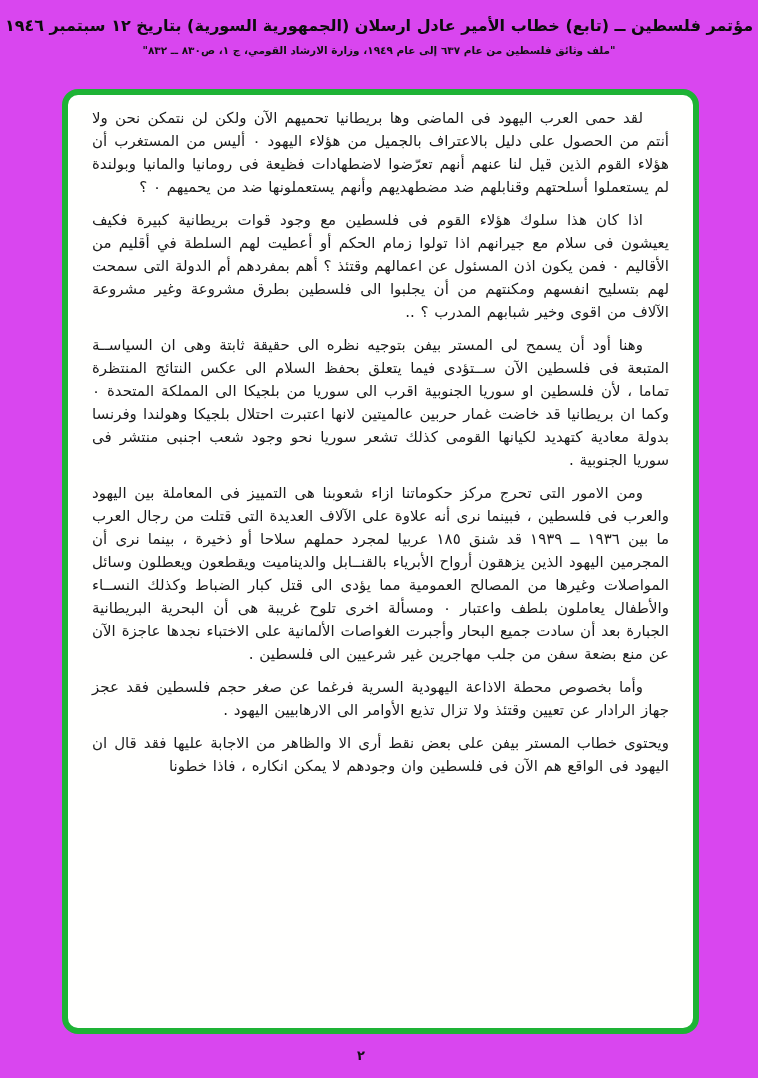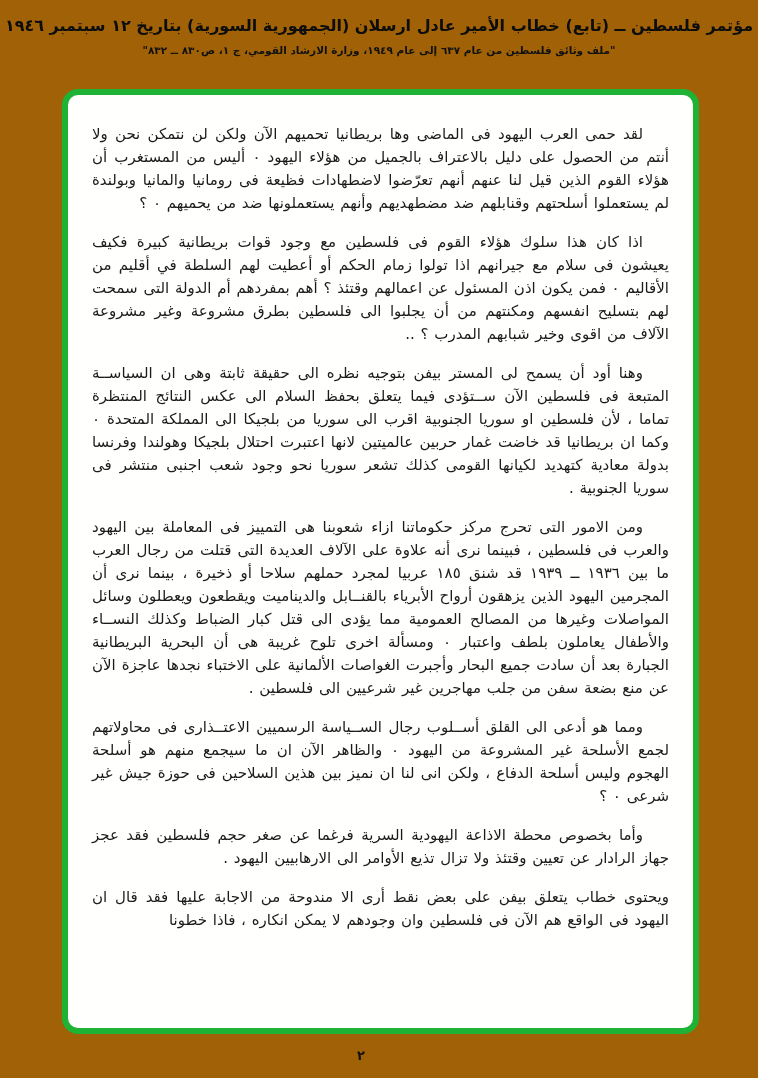--- a/index.html
+++ b/index.html
@@ -6,21 +6,21 @@
   html, body {
     margin: 0; padding: 0;
     width: 758px; height: 1078px;
     background: #ffffff;
     overflow: hidden;
     font-family: "DejaVu Sans", sans-serif;
   }
   .page {
     position: relative;
     width: 758px; height: 1078px;
-    background: #a16207;
+    background: #d946ef;
     color: #1b1b1b;
   }
   .page-header {
     direction: rtl;
     text-align: center;
     padding-top: 16px;
   }
   .doc-title {
     font-weight: bold;
     font-size: 16px;
@@ -38,21 +38,21 @@
     left: 62px; top: 89px;
     width: 637px; height: 945px;
     border: 6px solid #1eb335;
     border-radius: 16px;
     padding: 12px 24px 8px 24px;
     direction: rtl;
     overflow: hidden;
     background: #fffffe;
   }
   .highlight-box p {
-    margin: 16px 0 10px 0;
+    margin: 0 0 10px 0;
     font-size: 15px;
     line-height: 23px;
     text-align: justify;
     text-indent: 26px;
     color: #1b1b1b;
     word-spacing: 1px;
   }
   .highlight-box p.flush { text-indent: 0; }
   .page-footer {
     position: absolute;
@@ -77,22 +77,21 @@
   <header class="page-header">
     <div class="doc-title">مؤتمر فلسطين ــ (تابع) خطاب الأمير عادل ارسلان (الجمهورية السورية) بتاريخ ١٢ سبتمبر ١٩٤٦</div>
     <div class="doc-source">"ملف وثائق فلسطين من عام ٦٣٧ إلى عام ١٩٤٩، وزارة الارشاد القومي، ج ١، ص٨٣٠ ــ ٨٣٢"</div>
   </header>
 
   <main class="highlight-box">
     <p>لقد حمى العرب اليهود فى الماضى وها بريطانيا تحميهم الآن ولكن لن نتمكن نحن ولا أنتم من الحصول على دليل بالاعتراف بالجميل من هؤلاء اليهود ٠ أليس من المستغرب أن هؤلاء القوم الذين قيل لنا عنهم أنهم تعرّضوا لاضطهادات فظيعة فى رومانيا والمانيا وبولندة لم يستعملوا أسلحتهم وقنابلهم ضد مضطهديهم وأنهم يستعملونها ضد من يحميهم ٠ ؟</p>
     <p>اذا كان هذا سلوك هؤلاء القوم فى فلسطين مع وجود قوات بريطانية كبيرة فكيف يعيشون فى سلام مع جيرانهم اذا تولوا زمام الحكم أو أعطيت لهم السلطة في أقليم من الأقاليم ٠ فمن يكون اذن المسئول عن اعمالهم وقتئذ ؟ أهم بمفردهم أم الدولة التى سمحت لهم بتسليح انفسهم ومكنتهم من أن يجلبوا الى فلسطين بطرق مشروعة وغير مشروعة الآلاف من اقوى وخير شبابهم المدرب ؟ ..</p>
     <p>وهنا أود أن يسمح لى المستر بيفن بتوجيه نظره الى حقيقة ثابتة وهى ان السياســة المتبعة فى فلسطين الآن ســتؤدى فيما يتعلق بحفظ السلام الى عكس النتائج المنتظرة تماما ، لأن فلسطين او سوريا الجنوبية اقرب الى سوريا من بلجيكا الى المملكة المتحدة ٠ وكما ان بريطانيا قد خاضت غمار حربين عالميتين لانها اعتبرت احتلال بلجيكا وهولندا وفرنسا بدولة معادية كتهديد لكيانها القومى كذلك تشعر سوريا نحو وجود شعب اجنبى منتشر فى سوريا الجنوبية .</p>
     <p>ومن الامور التى تحرج مركز حكوماتنا ازاء شعوبنا هى التمييز فى المعاملة بين اليهود والعرب فى فلسطين ، فبينما نرى أنه علاوة على الآلاف العديدة التى قتلت من رجال العرب ما بين ١٩٣٦ ــ ١٩٣٩ قد شنق ١٨٥ عربيا لمجرد حملهم سلاحا أو ذخيرة ، بينما نرى أن المجرمين اليهود الذين يزهقون أرواح الأبرياء بالقنــابل والديناميت ويقطعون ويعطلون وسائل المواصلات وغيرها من المصالح العمومية مما يؤدى الى قتل كبار الضباط وكذلك النســاء والأطفال يعاملون بلطف واعتبار ٠ ومسألة اخرى تلوح غريبة هى أن البحرية البريطانية الجبارة بعد أن سادت جميع البحار وأجبرت الغواصات الألمانية على الاختباء نجدها عاجزة الآن عن منع بضعة سفن من جلب مهاجرين غير شرعيين الى فلسطين .</p>
-    <p>ومما هو أدعى الى القلق أســلوب رجال الســياسة الرسميين الاعتــذارى فى محاولاتهم لجمع الأسلحة غير المشروعة من اليهود ٠ والظاهر الآن ان ما سيجمع منهم هو أسلحة الهجوم وليس أسلحة الدفاع ، ولكن انى لنا ان نميز بين هذين السلاحين فى حوزة جيش غير شرعى ٠ ؟</p>
     <p>وأما بخصوص محطة الاذاعة اليهودية السرية فرغما عن صغر حجم فلسطين فقد عجز جهاز الرادار عن تعيين وقتئذ ولا تزال تذيع الأوامر الى الارهابيين اليهود .</p>
-    <p class="flush">ويحتوى خطاب يتعلق بيفن على بعض نقط أرى الا مندوحة من الاجابة عليها فقد قال ان اليهود فى الواقع هم الآن فى فلسطين وان وجودهم لا يمكن انكاره ، فاذا خطونا</p>
+    <p class="flush">ويحتوى خطاب المستر بيفن على بعض نقط أرى الا والظاهر من الاجابة عليها فقد قال ان اليهود فى الواقع هم الآن فى فلسطين وان وجودهم لا يمكن انكاره ، فاذا خطونا</p>
   </main>
 
   <footer class="page-footer">
     <span class="page-number">٢</span>
   </footer>
 
 </div>
 
 </body></html>

